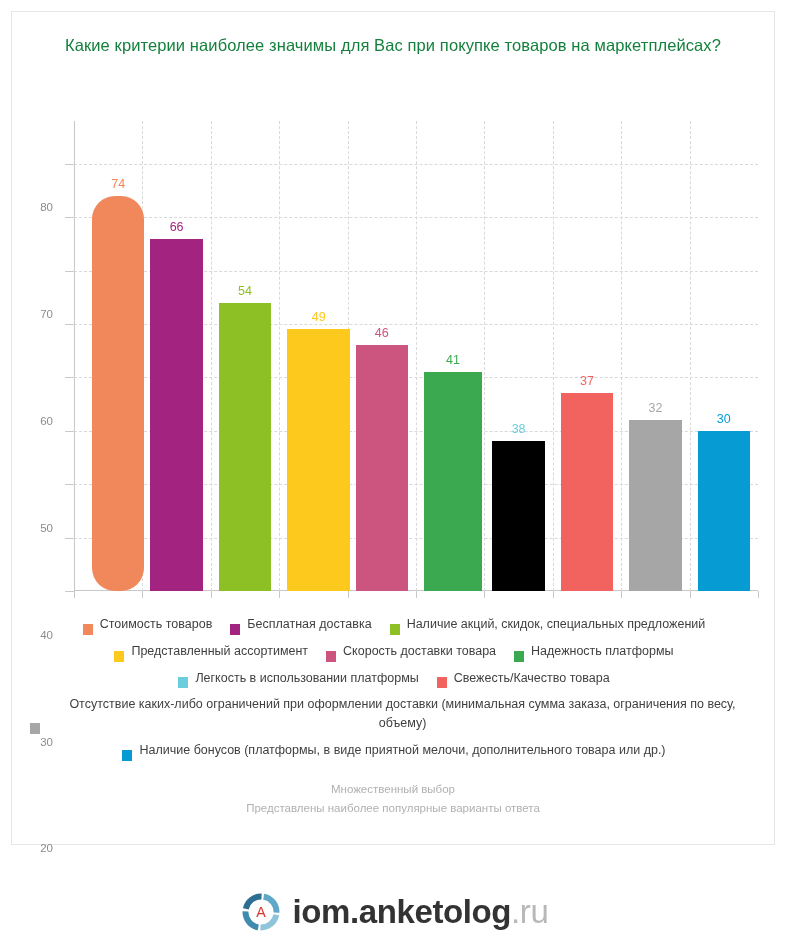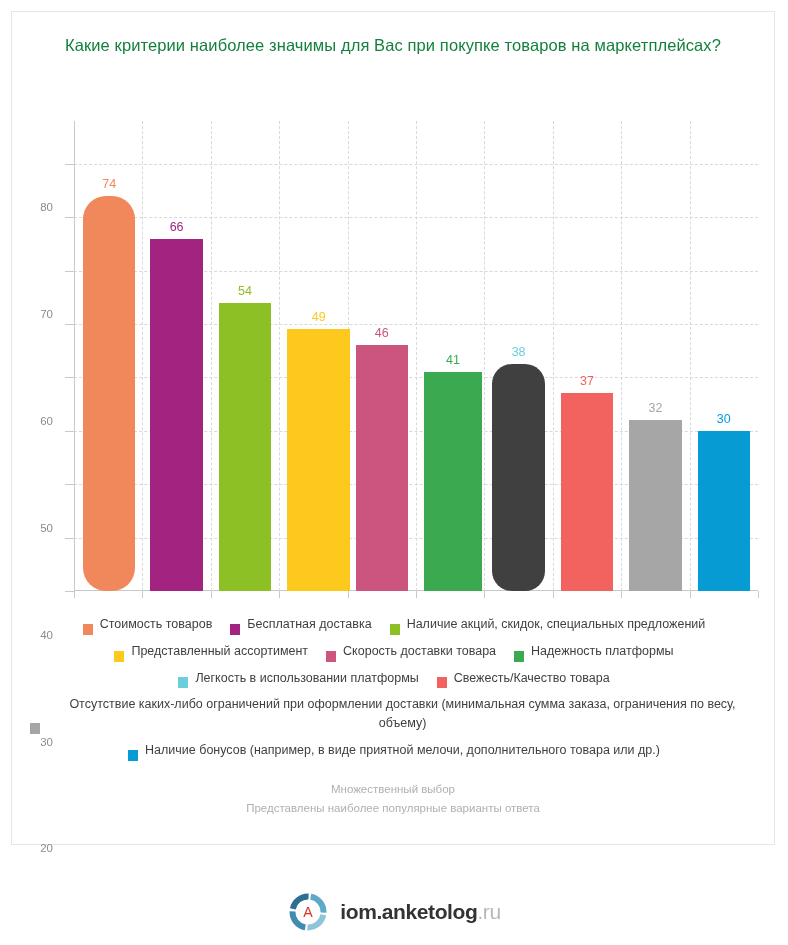--- a/index.html
+++ b/index.html
@@ -189,21 +189,21 @@
     align-items: center;
     justify-content: center;
     gap: 11px;
   }
   #logo-mark {
     width: 42px;
     height: 42px;
     flex: 0 0 auto;
   }
   #logo-text {
-    font-size: 21px;
+    font-size: 33px;
     font-weight: 700;
     letter-spacing: -0.4px;
     color: #333333;
     white-space: nowrap;
   }
   #logo-tld {
     color: #b8b8b8;
     font-weight: 400;
   }
 </style>
@@ -271,39 +271,39 @@
           <div class="x-tick" style="left: 205.2px;"></div>
           <div class="x-tick" style="left: 273.6px;"></div>
           <div class="x-tick" style="left: 342px;"></div>
           <div class="x-tick" style="left: 410.4px;"></div>
           <div class="x-tick" style="left: 478.8px;"></div>
           <div class="x-tick" style="left: 547.2px;"></div>
           <div class="x-tick" style="left: 615.6px;"></div>
           <div class="x-tick" style="left: 684px;"></div>
         </div>
       <div id="bars">
-          <div class="bar" title="Стоимость товаров" style="left: 9px; width: 52.326px; height: 395.227px; background: rgb(241, 136, 92); border-radius: 23px;">
+          <div class="bar" title="Стоимость товаров" style="left: 18px; width: 52.326px; height: 395.227px; background: rgb(241, 136, 92); border-radius: 23px;">
             <span class="bar-value" style="color: rgb(241, 136, 92);">74</span>
           </div>
           <div class="bar" title="Бесплатная доставка" style="left: 76.437px; width: 52.326px; height: 352.5px; background: rgb(163, 36, 128);">
             <span class="bar-value" style="color: rgb(163, 36, 128);">66</span>
           </div>
           <div class="bar" title="Наличие акций, скидок, специальных предложений" style="left: 144.837px; width: 52.326px; height: 288.409px; background: rgb(141, 192, 36);">
             <span class="bar-value" style="color: rgb(141, 192, 36);">54</span>
           </div>
           <div class="bar" title="Представленный ассортимент" style="left: 213.237px; width: 63px; height: 261.705px; background: rgb(252, 201, 28);">
             <span class="bar-value" style="color: rgb(252, 201, 28);">49</span>
           </div>
           <div class="bar" title="Скорость доставки товара" style="left: 281.637px; width: 52.326px; height: 245.682px; background: rgb(204, 85, 128);">
             <span class="bar-value" style="color: rgb(204, 85, 128);">46</span>
           </div>
           <div class="bar" title="Надежность платформы" style="left: 350.037px; width: 58px; height: 218.977px; background: rgb(59, 169, 79);">
             <span class="bar-value" style="color: rgb(59, 169, 79);">41</span>
           </div>
-          <div class="bar" title="Легкость в использовании платформы" style="left: 418.437px; width: 52.326px; height: 227px; background: #404040; border-radius: 20px;">
+          <div class="bar" title="Легкость в использовании платформы" style="left: 418.437px; width: 52.326px; height: 150px; background: #000000;">
             <span class="bar-value" style="color: rgb(107, 206, 221);">38</span>
           </div>
           <div class="bar" title="Свежесть/Качество товара" style="left: 486.837px; width: 52.326px; height: 197.614px; background: rgb(242, 99, 95);">
             <span class="bar-value" style="color: rgb(242, 99, 95);">37</span>
           </div>
           <div class="bar" title="Отсутствие каких-либо ограничений при оформлении доставки (минимальная сумма заказа, ограничения по весу, объему)" style="left: 555.237px; width: 52.326px; height: 170.909px; background: rgb(166, 166, 166);">
             <span class="bar-value" style="color: rgb(166, 166, 166);">32</span>
           </div>
           <div class="bar" title="Наличие бонусов (например, в виде приятной мелочи, дополнительного товара или др.)" style="left: 623.637px; width: 52.326px; height: 160.227px; background: rgb(6, 155, 211);">
             <span class="bar-value" style="color: rgb(6, 155, 211);">30</span>
@@ -353,21 +353,21 @@
       </div>
       <div class="legend-row">
         <div class="legend-item">
           <span class="legend-swatch" style="background: rgb(166, 166, 166);"></span>
           <span class="legend-label">Отсутствие каких-либо ограничений при оформлении доставки (минимальная сумма заказа, ограничения по весу, объему)</span>
         </div>
       </div>
       <div class="legend-row">
         <div class="legend-item">
           <span class="legend-swatch" style="background: rgb(6, 155, 211);"></span>
-          <span class="legend-label">Наличие бонусов (например, в виде приятной мелочи, дополнительного товара или др.)</span>
+          <span class="legend-label">Наличие бонусов (платформы, в виде приятной мелочи, дополнительного товара или др.)</span>
         </div>
       </div>
     </div>
 
   <div id="footnotes">
     <div class="footnote">Множественный выбор</div>
     <div class="footnote">Представлены наиболее популярные варианты ответа</div>
   </div>
 
 </div>

